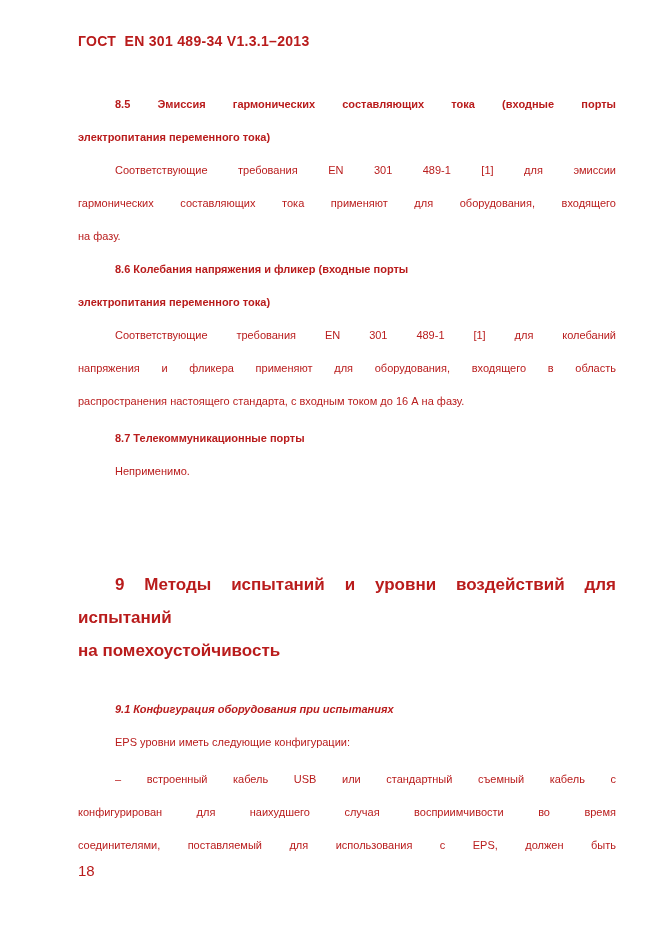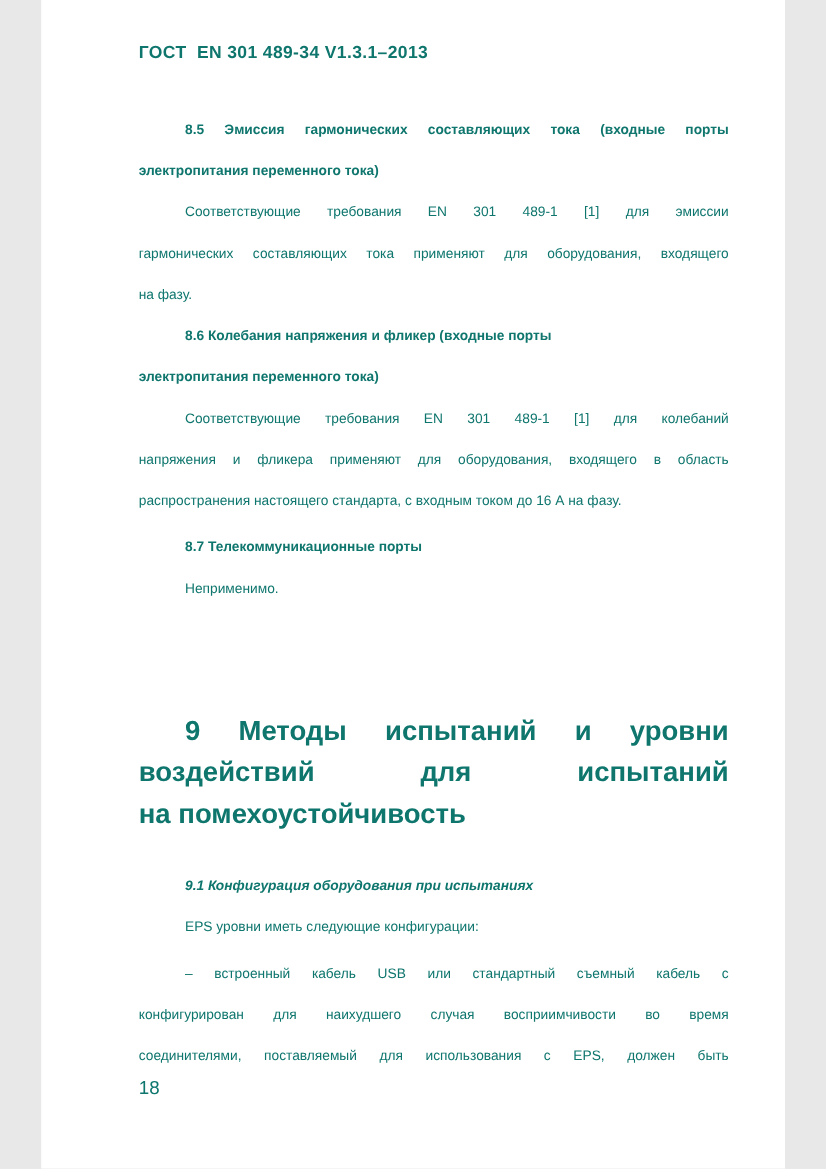--- a/index.html
+++ b/index.html
@@ -1,23 +1,23 @@
 <!DOCTYPE html>
 <html><head>
 <meta charset="utf-8">
 <style>
   html, body { margin: 0; padding: 0; background: #e8e8e8; }
   .page {
     position: relative;
-    width: 595px;
+    width: 661px;
     height: 935px;
     margin: 0 auto;
     background: #ffffff;
     font-family: "Liberation Sans", sans-serif;
-    color: #0f766e;
+    color: #b91c1c;
     overflow: hidden;
   }
   .content {
     position: absolute;
     top: 0; left: 78px; right: 45px;
   }
   .doc-header {
     margin-top: 33px;
     font-size: 14px;
     line-height: 17px;
@@ -32,21 +32,21 @@
     text-align: justify;
     text-align-last: justify;
     text-justify: inter-word;
   }
   .line.left {
     text-align: center;
     text-align-last: left;
   }
   .line.indent { text-indent: 37px; }
   .bold { font-weight: 700; }
-  .h9 .line { font-size: 22px; }
+  .h9 .line { font-size: 17px; }
   .mt-h85  { margin-top: 38px; }
   .mt-h87  { margin-top: 4px; }
   .mt-h9   { margin-top: 80px; }
   .mt-h91  { margin-top: 26px; font-style: italic; }
   .mt-dash { margin-top: 4px; }
   .page-number {
     font-size: 15px;
     line-height: 17px;
     text-align: left;
   }

